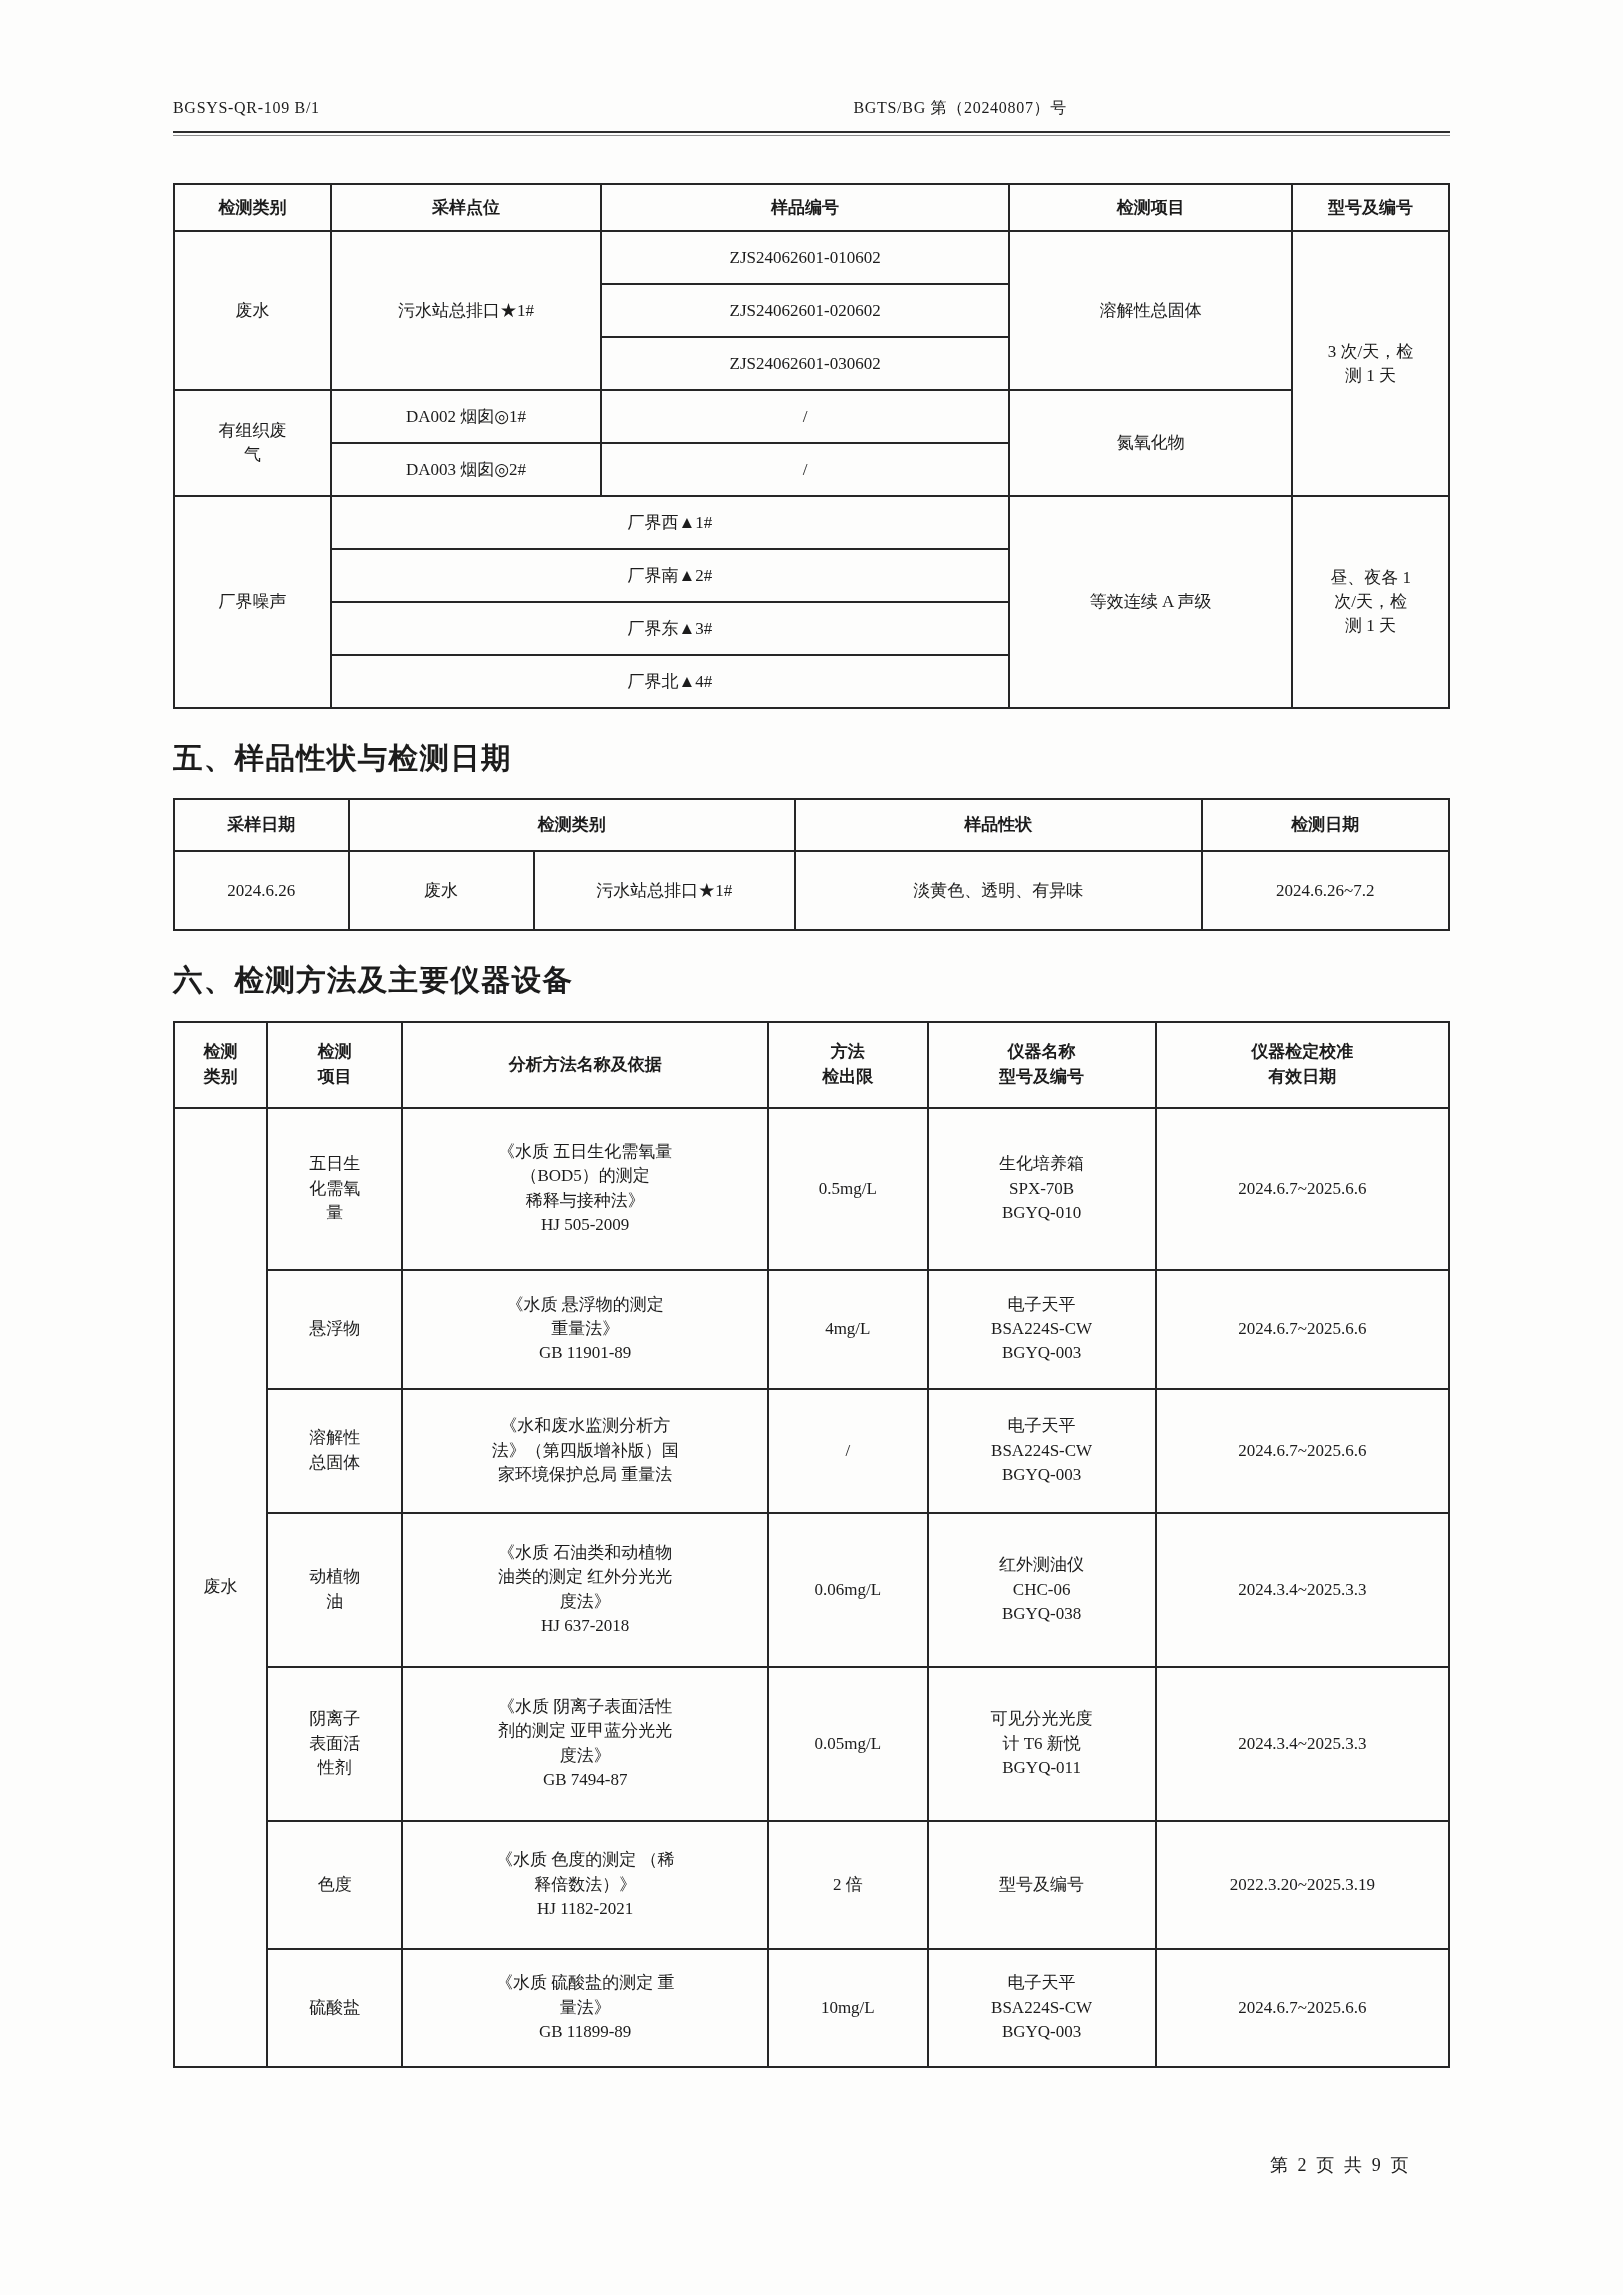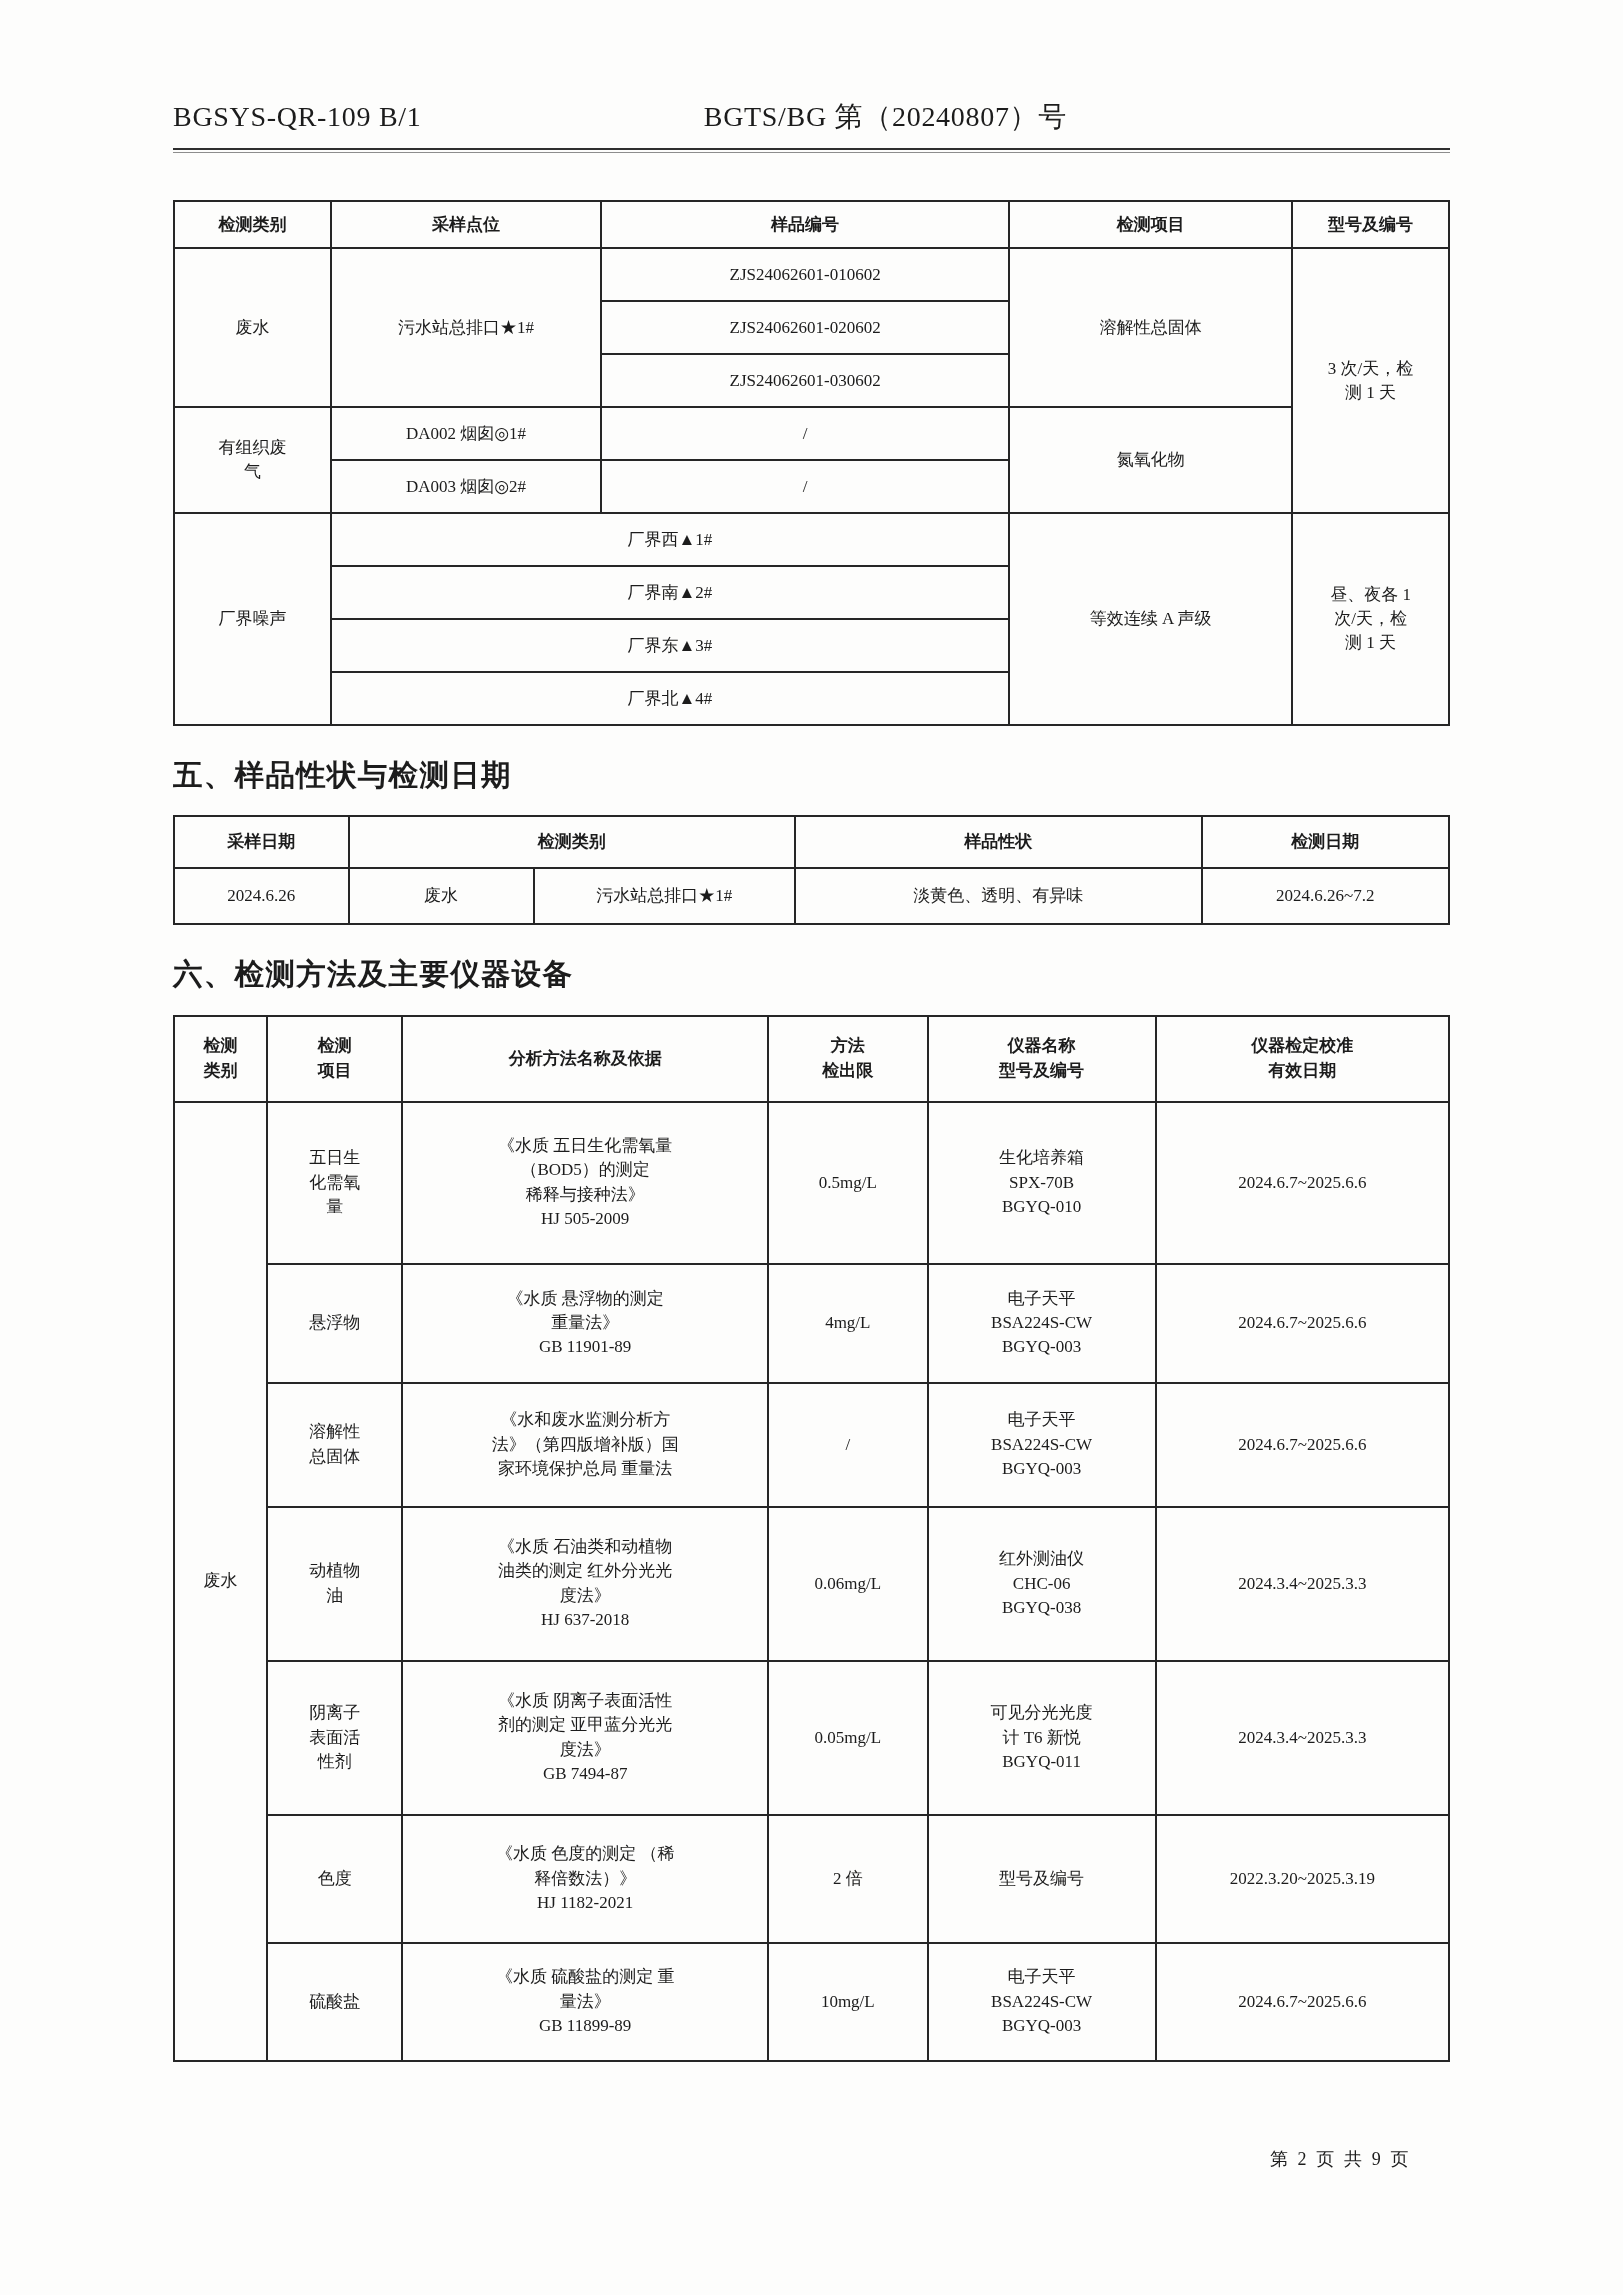--- a/index.html
+++ b/index.html
@@ -9,21 +9,21 @@
     background:#fdfdfc;
     box-sizing:border-box;
     padding:98px 173px 0 173px;
     font-family:"Liberation Serif","DejaVu Serif",serif;
     color:#1c1c1c;
     overflow:hidden;
   }
   .doc-header{
     display:flex;
     align-items:baseline;
-    font-size:28px;
+    font-size:16px;
     letter-spacing:0.7px;
   }
   .doc-header .right{
     margin-left:auto;
     margin-right:383px;
   }
   .header-rule{
     margin-top:11.8px;
     height:2.6px;
     border-top:2.6px solid #2e2e2e;
@@ -45,21 +45,21 @@
     word-break:break-all;
     line-height:1.42;
   }
   .tbl th{font-weight:bold;}
   .tbl thead th{border-bottom:2.6px solid #262626;}
   tr.thick td{border-top:2.6px solid #262626;}
   .t1{margin-top:47px;}
   .h72{height:47px;}
   .h81{height:53px;}
   .h80{height:52px;}
-  .h120{height:56px;}
+  .h120{height:79px;}
   .h132{height:86px;}
   .h248{height:162px;}
   .h182{height:119px;}
   .h190{height:124px;}
   .h236{height:154px;}
   .h235{height:154px;}
   .h195{height:128px;}
   .h180{height:118px;}
   .sec-title{
     margin:29.5px 0 19.6px 0;

